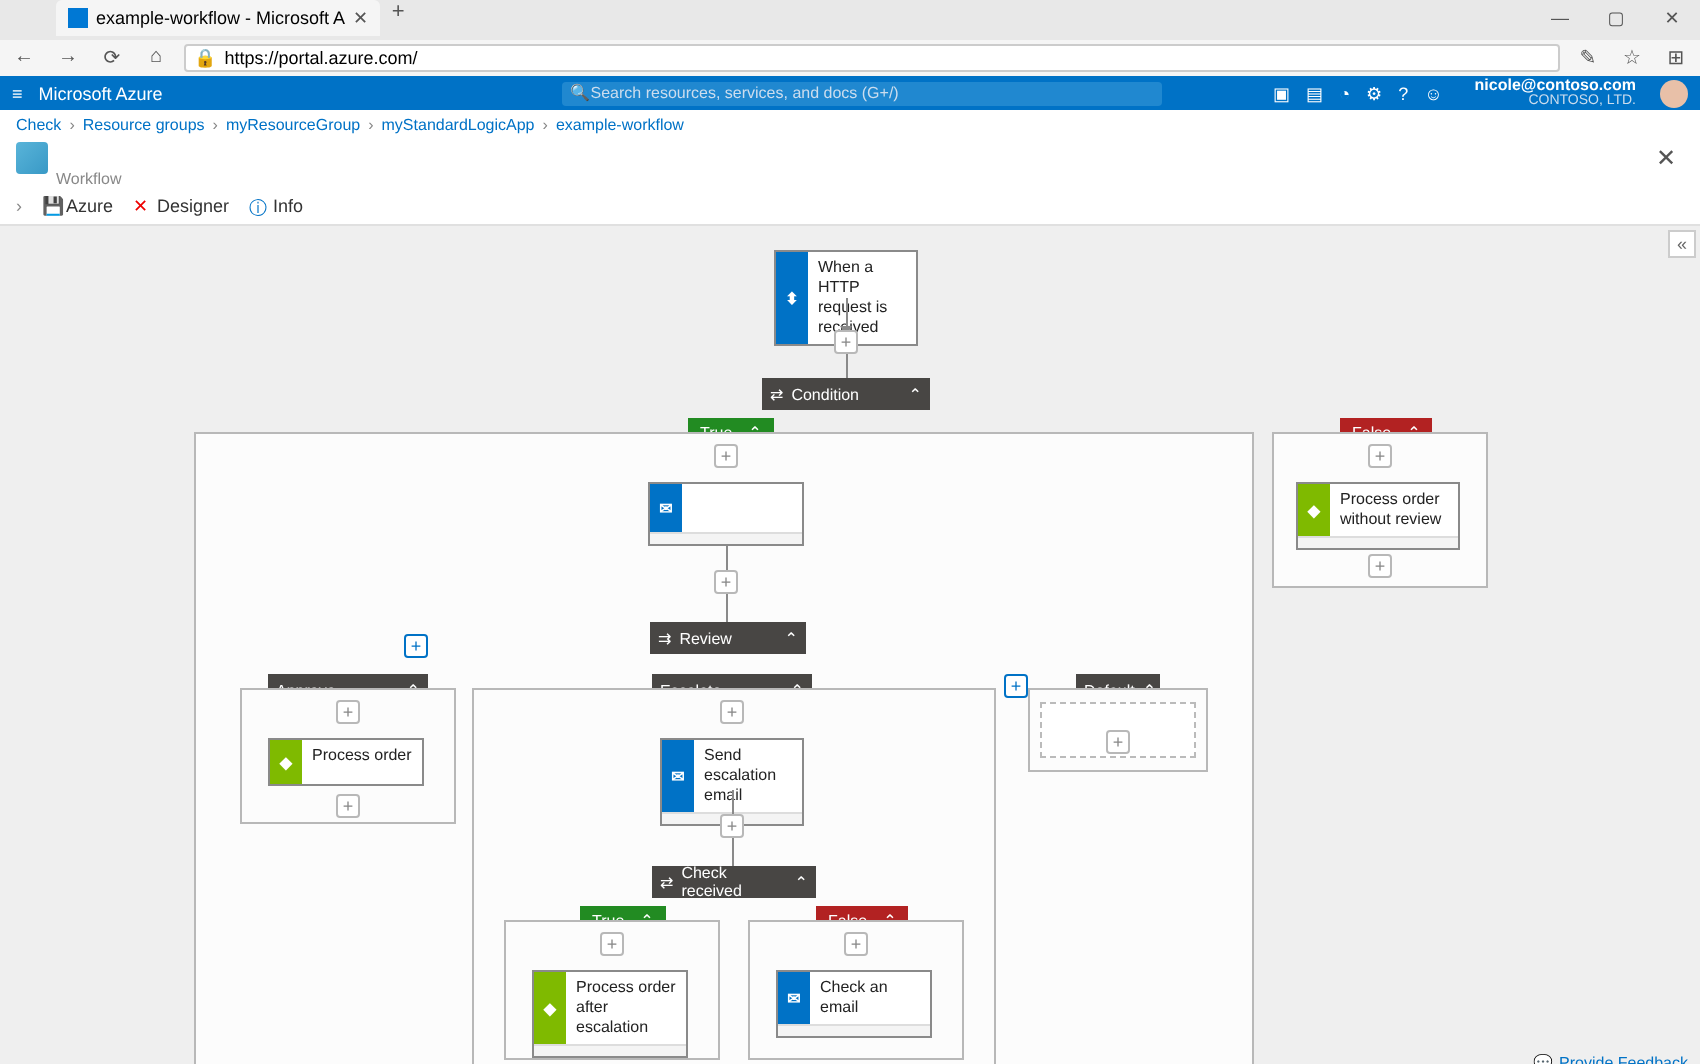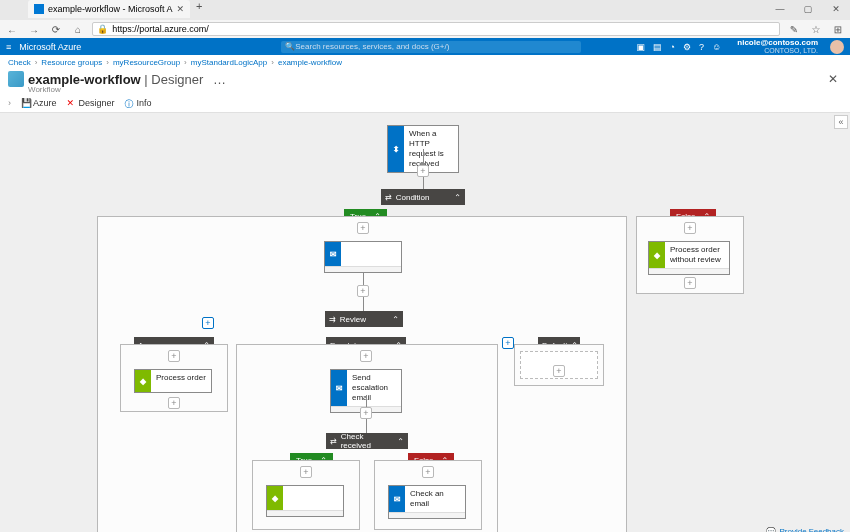--- a/index.html
+++ b/index.html
@@ -155,24 +155,20 @@
     <span class="sep">›</span>
   <span>myResourceGroup</span>
     <span class="sep">›</span>
   <span>myStandardLogicApp</span>
     <span class="sep">›</span>
   <span>example-workflow</span>
 </div>
 
 <div class="title-bar">
   <div class="title-icon"></div>
-  <div class="page-title">
-    <span>example-workflow</span><span class="light"> | Designer</span>
-    <span class="light" style="margin-left:6px">…</span>
-  </div>
   <div class="close-x">✕</div>
 </div>
 <div class="subtitle">Workflow</div>
 
 <div class="toolbar">
   <span style="color:#888">›</span>
   <div class="tb-btn">
       <span class="tb-icon i-save">💾</span>
       <span>Azure</span>
     </div>
@@ -325,20 +321,21 @@
         <span>True</span>
           <span class="chev">⌃</span>
       </div>
     </div>
     <div class="branch-box" style="left:252px;top:347px;width:108px;height:70px;"></div>
     <div class="add-btn node" style="left:300px;top:353px;">+</div>
     <div class="node" style="left:266px; top:372px; width:78px;">
       <div class="card-box">
         <div class="card">
           <div class="card-icon ic-proc">◆</div>
+          <div class="card-text">Process order after escalation</div>
         </div>
         <div class="card-footer"></div>
       </div>
     </div>
 
     <div class="node" style="left:408px; top:340px;">
       <div class="badge false">
         <span>False</span>
           <span class="chev">⌃</span>
       </div>

